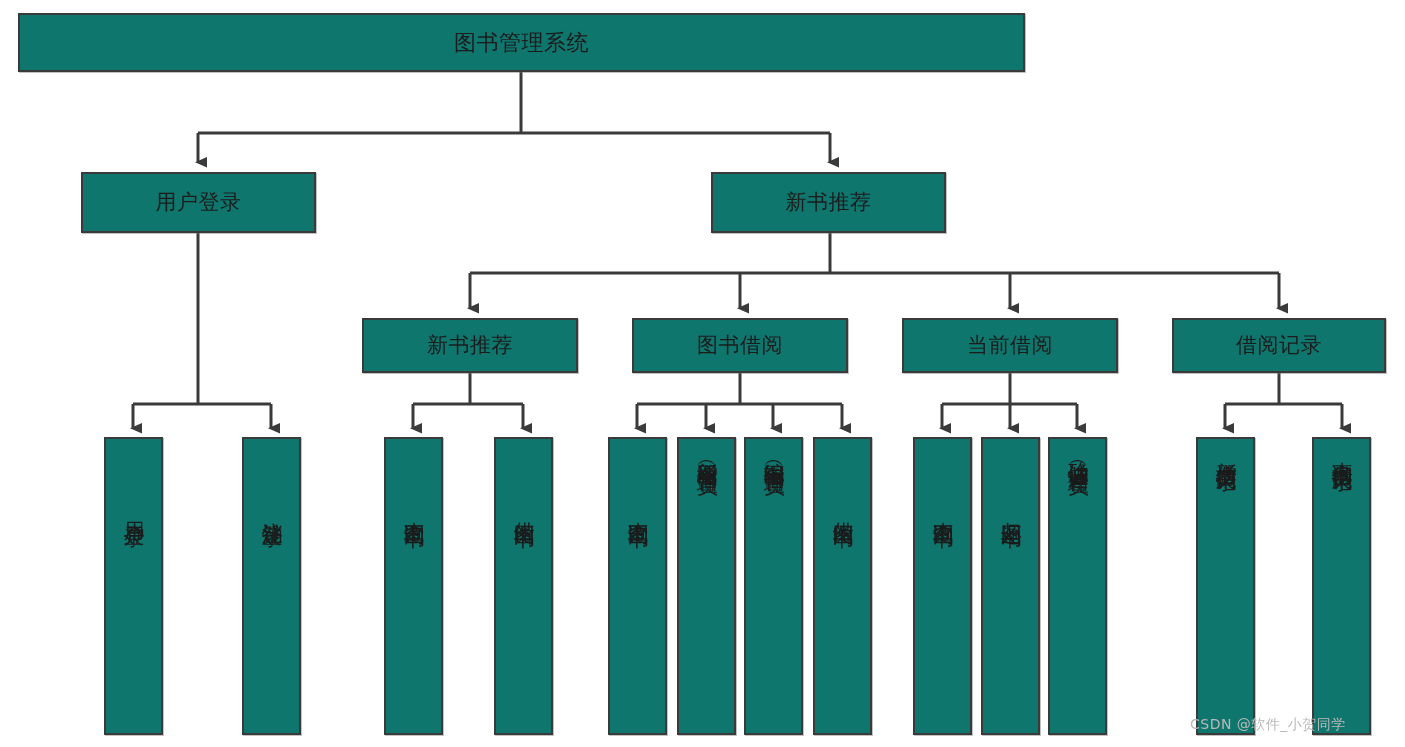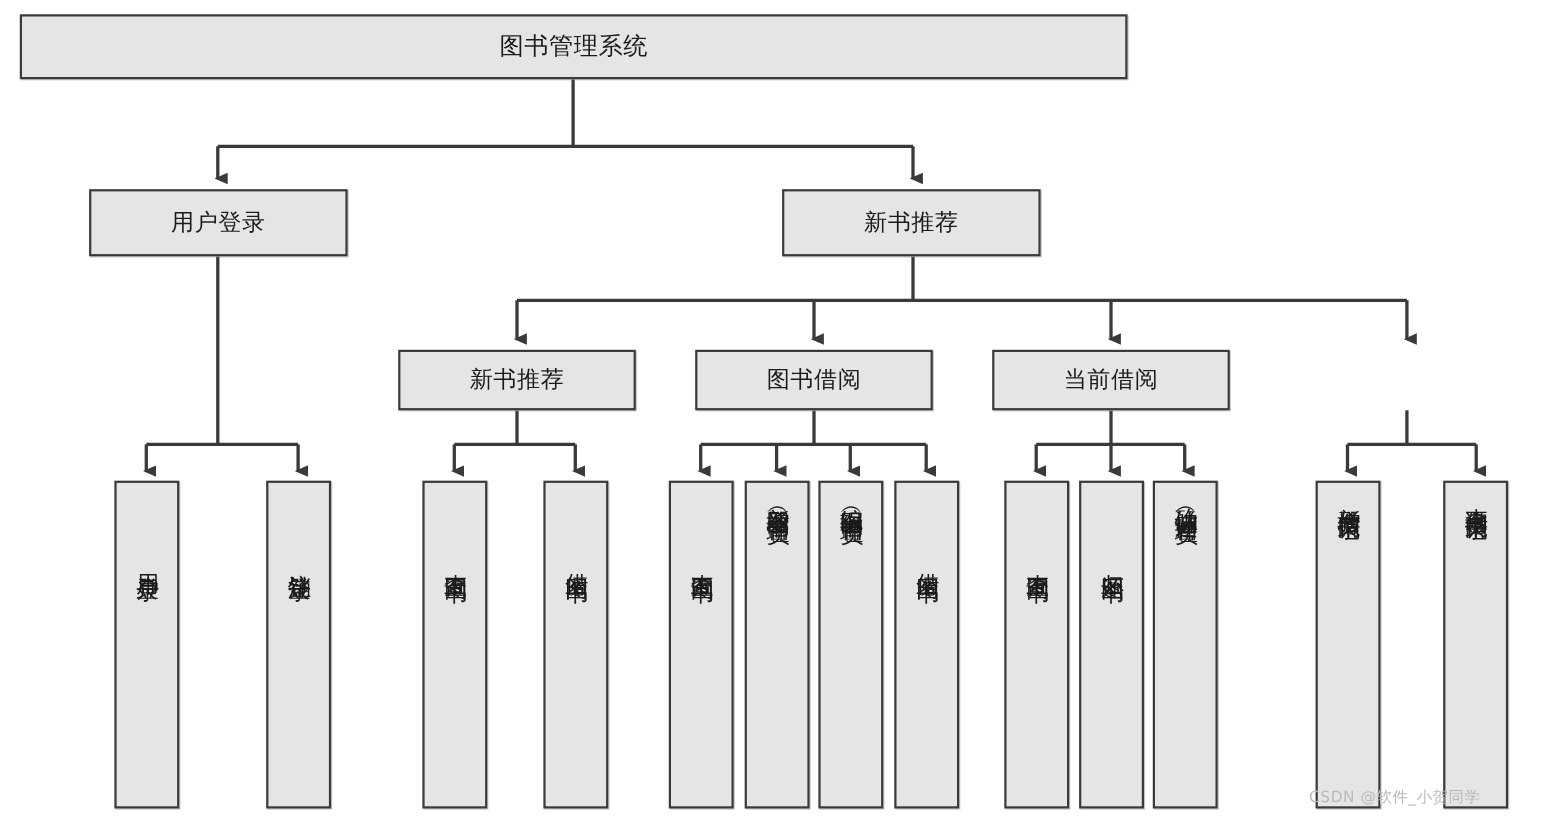--- a/index.html
+++ b/index.html
@@ -22,21 +22,21 @@
     left: 0;
     top: 0;
     width: 1405px;
     height: 747px;
     pointer-events: none;
   }
   .node {
     position: absolute;
     box-sizing: border-box;
     border: 2.5px solid #3a3a3a;
-    background: #e5e5e5;
+    background: #0f766e;
     display: flex;
     align-items: center;
     justify-content: center;
     color: #1a1a1a;
     box-shadow: 1px 1px 0 rgba(120,120,120,0.45);
   }
   .node .lbl {
     font-size: 21px;
     line-height: 1.15;
     letter-spacing: 0.5px;
@@ -137,20 +137,23 @@
 
   <div class="node" style="left:362px; top:318px; width:216px; height:55px;">
     <span class="lbl">新书推荐</span>
   </div>
   <div class="node" style="left:902px; top:318px; width:216px; height:55px;">
     <span class="lbl">当前借阅</span>
   </div>
   <div class="node" style="left:632px; top:318px; width:216px; height:55px;">
     <span class="lbl">图书借阅</span>
   </div>
+  <div class="node" style="left:1172px; top:318px; width:214px; height:55px;">
+    <span class="lbl">借阅记录</span>
+  </div>
 
   <div class="node leaf mid" style="left:104px; top:437px; width:59px; height:298px;">
     <span class="lbl">用户登录</span>
   </div>
   <div class="node leaf mid" style="left:242px; top:437px; width:59px; height:298px;">
     <span class="lbl">注销登录</span>
   </div>
 
   <div class="node leaf mid" style="left:384px; top:437px; width:59px; height:298px;">
     <span class="lbl">查询图书</span>

